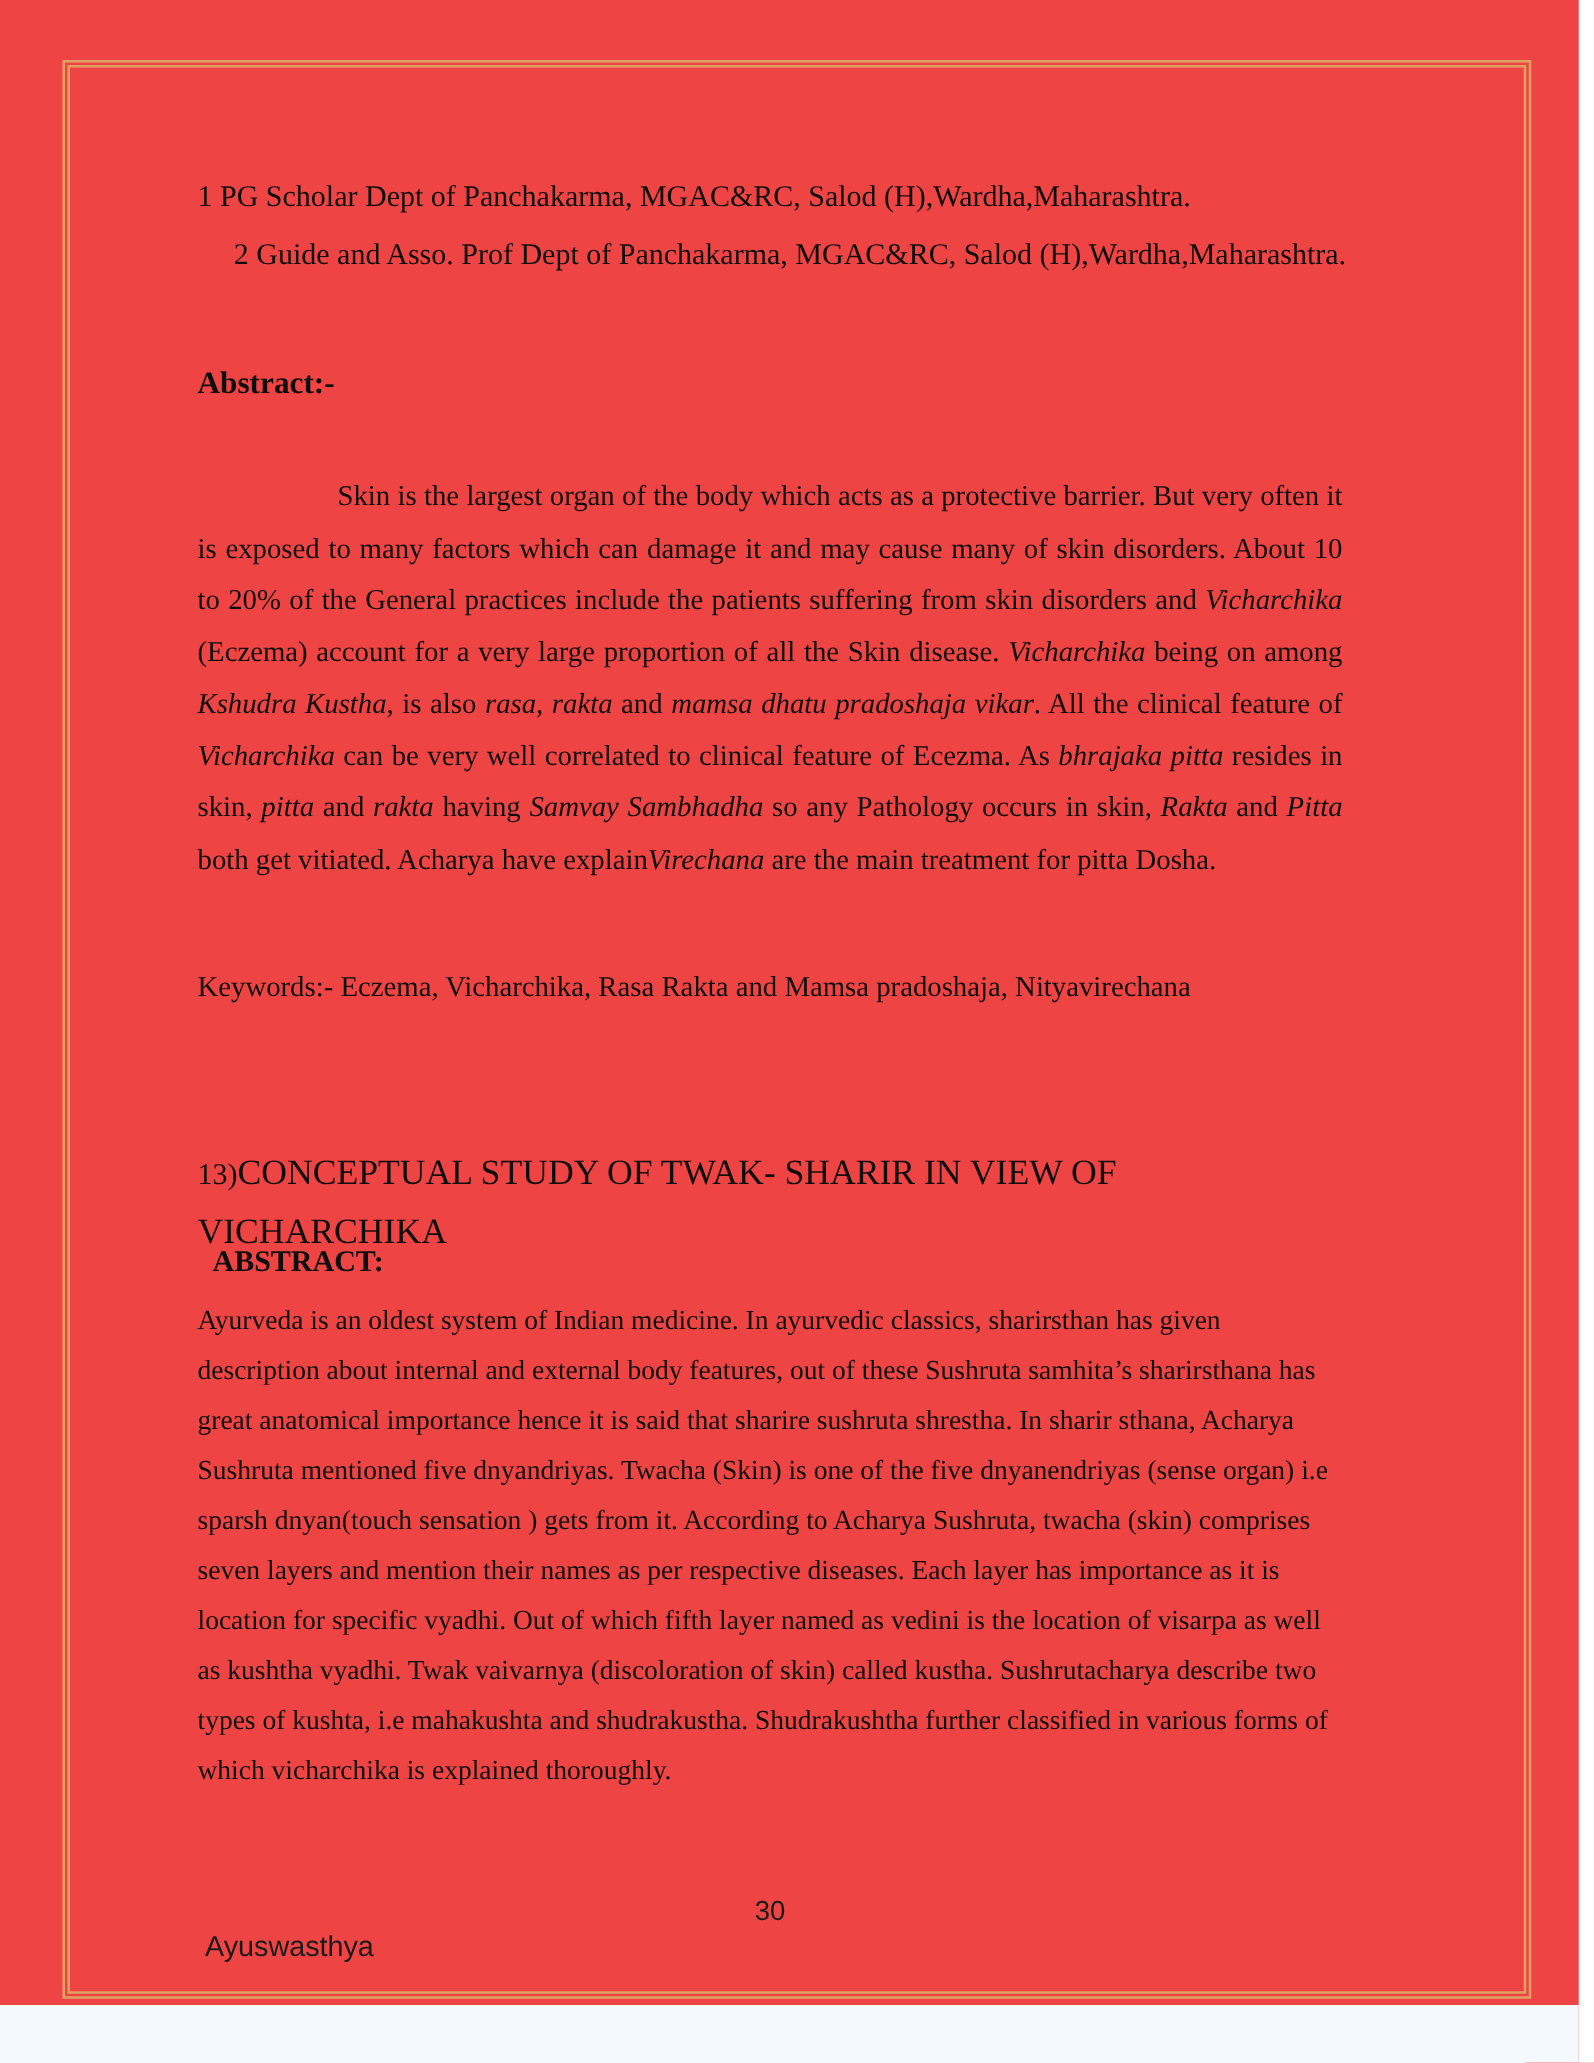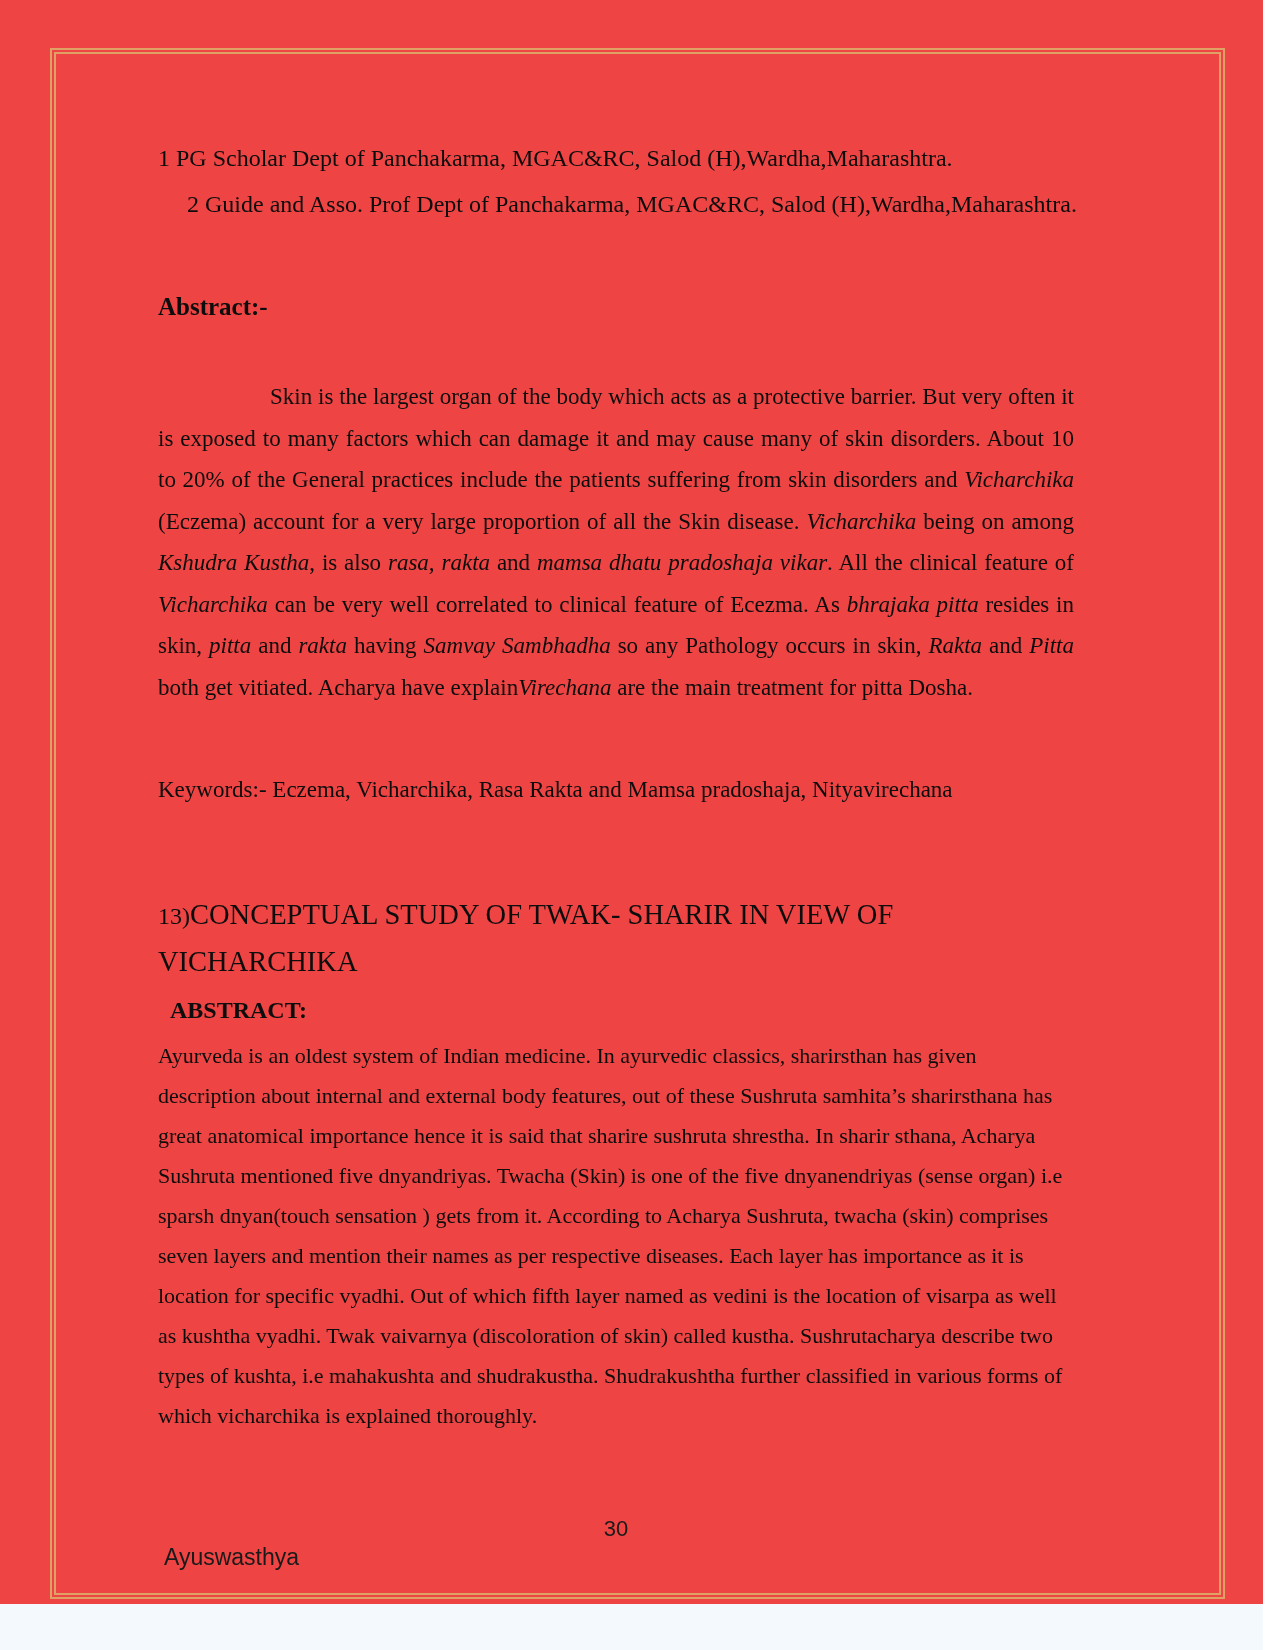--- a/index.html
+++ b/index.html
@@ -60,21 +60,21 @@
   }
   .abstract-para em { font-style: italic; }
 
   .keywords-line {
     top: 775px;
     font-size: 23px;
     line-height: 30px;
   }
 
   .study-title {
-    top: 892px;
+    top: 916px;
     font-size: 28.5px;
     font-weight: normal;
     line-height: 45px;
     margin: 0;
   }
   .title-prefix { font-size: 24px; }
 
   .abstract2-heading {
     top: 985px;
     font-size: 24px;

